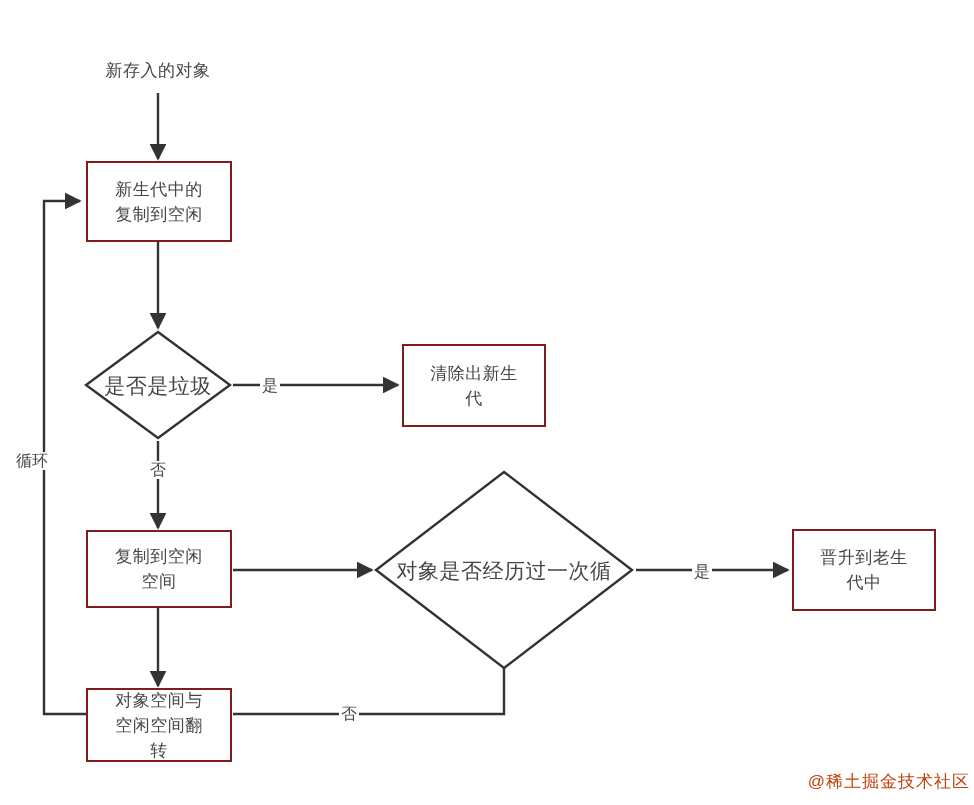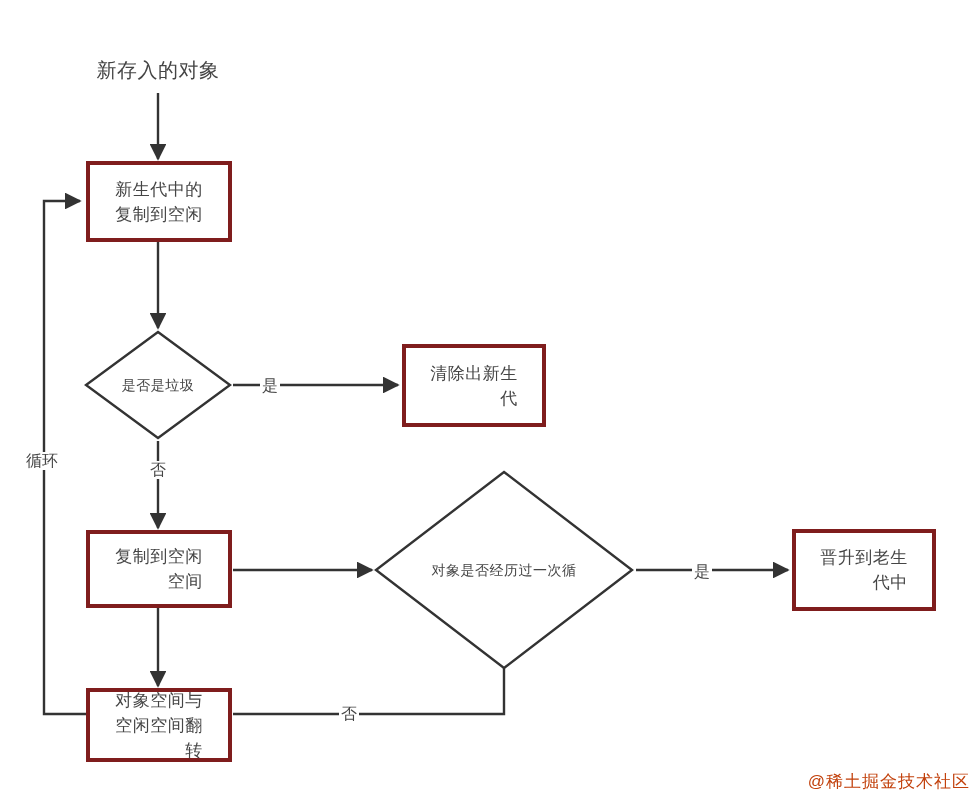--- a/index.html
+++ b/index.html
@@ -29,54 +29,53 @@
     align-items: center;
     justify-content: center;
     text-align: center;
     color: #454545;
     font-size: 17px;
     line-height: 25px;
     letter-spacing: 0.5px;
     white-space: nowrap;
   }
   .box {
-    border: 4px solid #7f1d1d;
+    border: 2px solid #7f1d1d;
     background: #ffffff;
-    text-align: right;
   }
   .diamond-wrap {
     position: absolute;
   }
   .diamond-label {
     position: absolute;
     left: 50%;
     top: 50%;
     transform: translate(-50%, -50%);
     text-align: right;
     color: #454545;
-    font-size: 14px;
+    font-size: 21px;
     line-height: 25px;
     letter-spacing: 0.5px;
     white-space: nowrap;
     pointer-events: none;
   }
   .edge-label {
     position: absolute;
     color: #454545;
     font-size: 16px;
     line-height: 18px;
     background: #ffffff;
     padding: 0 2px;
     white-space: nowrap;
     transform: translate(-50%, -50%);
   }
   .start-label {
     position: absolute;
     color: #454545;
-    font-size: 20px;
+    font-size: 17px;
     letter-spacing: 0.5px;
     white-space: nowrap;
     transform: translate(-50%, -50%);
   }
   .watermark {
     position: absolute;
     right: 4px;
     bottom: 12px;
     color: #c2410c;
     font-size: 17px;
@@ -175,19 +174,19 @@
 
   <div class="node box" style="left:792px; top:529px; width:144px; height:82px;">
     <div class="overflow-text">
       <div>晋升到老生</div>
       <div>代中</div>
     </div>
   </div>
 
   <div class="edge-label" style="left:270px; top:386px;">是</div>
   <div class="edge-label" style="left:158px; top:470px;">否</div>
-  <div class="edge-label" style="left:42px; top:461px;">循环</div>
+  <div class="edge-label" style="left:32px; top:461px;">循环</div>
   <div class="edge-label" style="left:702px; top:572px;">是</div>
   <div class="edge-label" style="left:349px; top:714px;">否</div>
 
   <div class="watermark">@稀土掘金技术社区</div>
 
 </div>
 
 </body></html>

